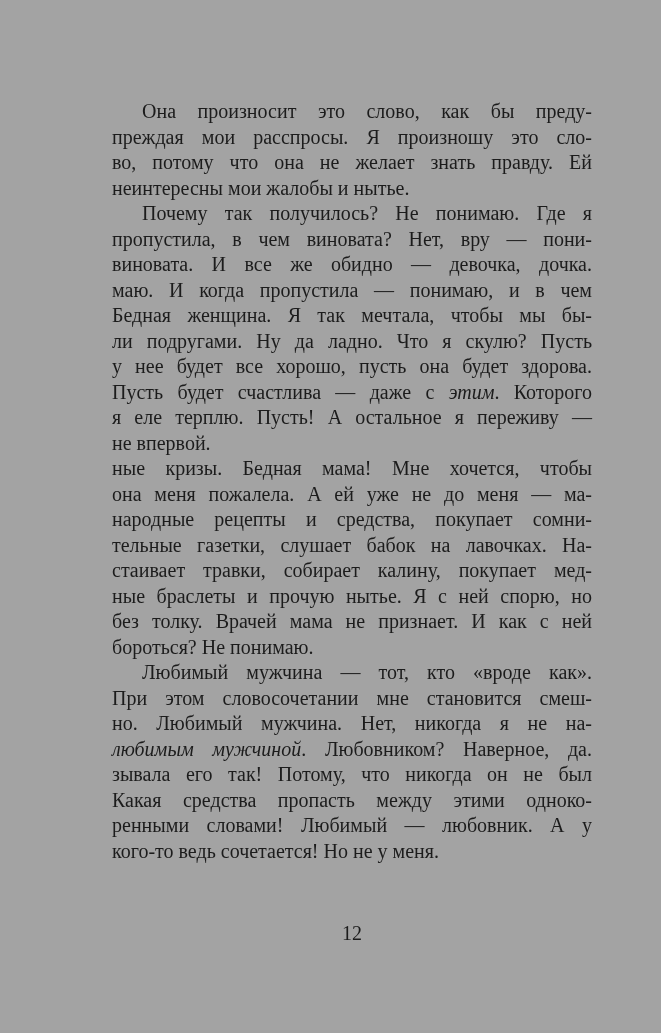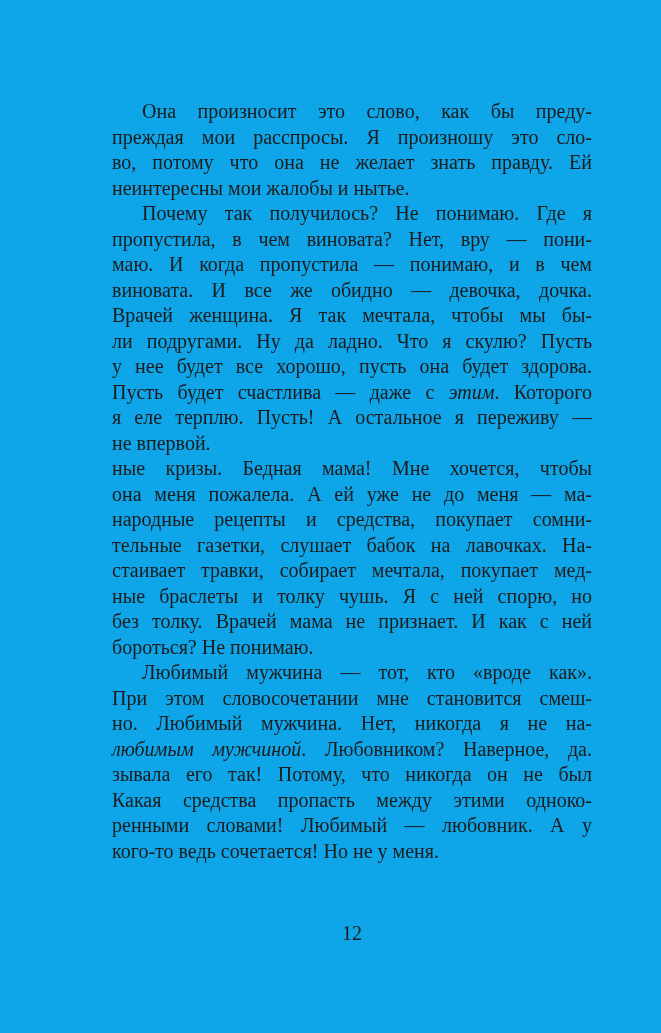--- a/index.html
+++ b/index.html
@@ -4,21 +4,21 @@
 <style>
   html, body {
     margin: 0;
     padding: 0;
     background: #ffffff;
   }
   .page {
     position: relative;
     width: 661px;
     height: 1033px;
-    background: #0ea5e9;
+    background: #a3a3a3;
     overflow: hidden;
     font-family: "Liberation Serif", "DejaVu Serif", serif;
     color: #1c1c1c;
   }
   .text-block {
     position: absolute;
     left: 112px;
     top: 99px;
     width: 480px;
     font-size: 20px;
@@ -53,34 +53,34 @@
 <body>
 
 <div class="page">
   <div class="text-block">
       <div class="line first">Она произносит это слово, как бы преду-</div>
       <div class="line">преждая мои расспросы. Я произношу это сло-</div>
       <div class="line">во, потому что она не желает знать правду. Ей</div>
       <div class="line last">неинтересны мои жалобы и нытье.</div>
       <div class="line first">Почему так получилось? Не понимаю. Где я</div>
       <div class="line">пропустила, в чем виновата? Нет, вру — пони-</div>
+      <div class="line">виновата. И все же обидно — девочка, дочка.</div>
       <div class="line">маю. И когда пропустила — понимаю, и в чем</div>
-      <div class="line">виновата. И все же обидно — девочка, дочка.</div>
-      <div class="line">Врачей женщина. Я так мечтала, чтобы мы бы-</div>
+      <div class="line">Бедная женщина. Я так мечтала, чтобы мы бы-</div>
       <div class="line">ли подругами. Ну да ладно. Что я скулю? Пусть</div>
       <div class="line">у нее будет все хорошо, пусть она будет здорова.</div>
       <div class="line">Пусть будет счастлива — даже с <em>этим</em>. Которого</div>
       <div class="line">я еле терплю. Пусть! А остальное я переживу —</div>
       <div class="line last">не впервой.</div>
       <div class="line">ные кризы. Бедная мама! Мне хочется, чтобы</div>
       <div class="line">она меня пожалела. А ей уже не до меня — ма-</div>
       <div class="line">народные рецепты и средства, покупает сомни-</div>
       <div class="line">тельные газетки, слушает бабок на лавочках. На-</div>
-      <div class="line">стаивает травки, собирает мечтала, покупает мед-</div>
-      <div class="line">ные браслеты и толку чушь. Я с ней спорю, но</div>
+      <div class="line">стаивает травки, собирает калину, покупает мед-</div>
+      <div class="line">ные браслеты и прочую нытье. Я с ней спорю, но</div>
       <div class="line">без толку. Врачей мама не признает. И как с ней</div>
       <div class="line last">бороться? Не понимаю.</div>
       <div class="line first">Любимый мужчина — тот, кто «вроде как».</div>
       <div class="line">При этом словосочетании мне становится смеш-</div>
       <div class="line">но. Любимый мужчина. Нет, никогда я не на-</div>
       <div class="line"><em>любимым мужчиной</em>. Любовником? Наверное, да.</div>
       <div class="line">зывала его так! Потому, что никогда он не был</div>
       <div class="line">Какая средства пропасть между этими одноко-</div>
       <div class="line">ренными словами! Любимый — любовник. А у</div>
       <div class="line last">кого-то ведь сочетается! Но не у меня.</div>

